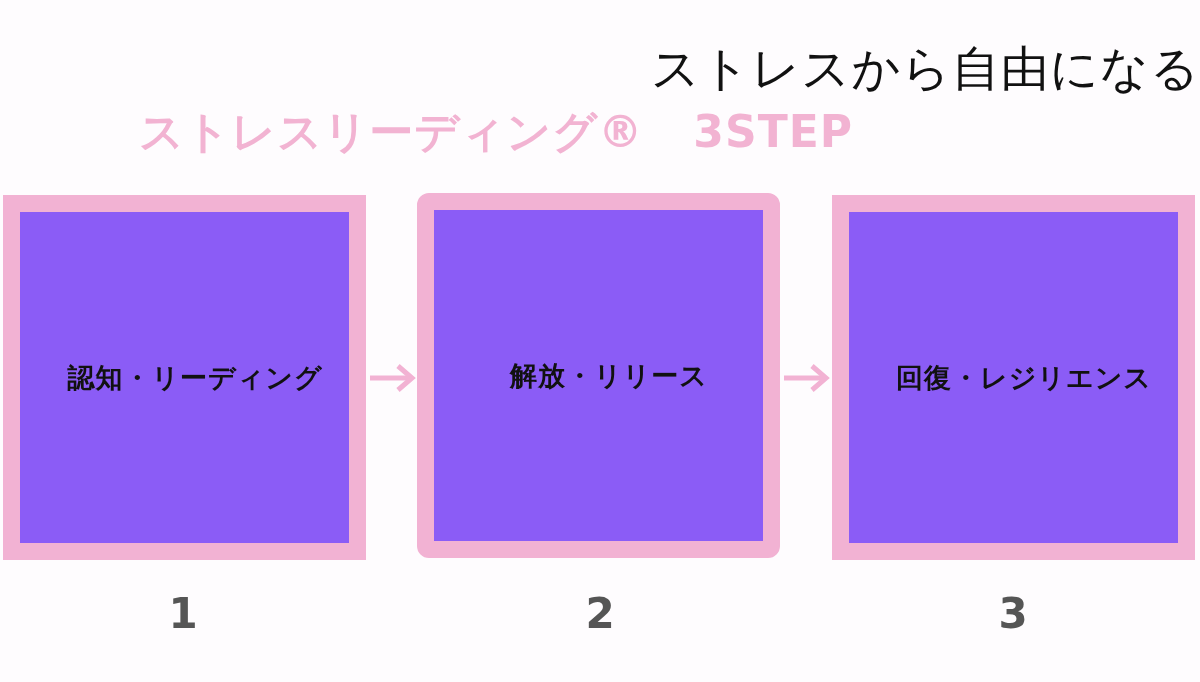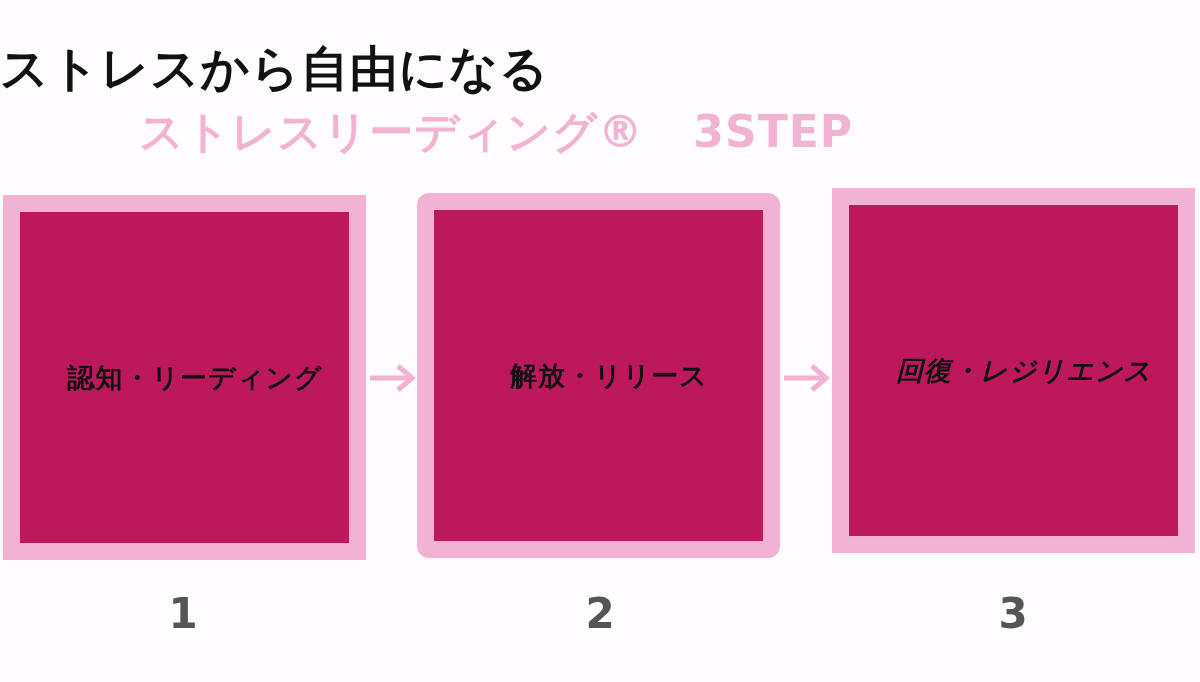--- a/index.html
+++ b/index.html
@@ -2,33 +2,33 @@
 <html><head>
   <meta charset="utf-8">
   <style>
     html, body { margin: 0; padding: 0; }
     body {
       width: 1200px; height: 682px; position: relative; overflow: hidden;
       background: #fefcfe;
       font-family: "DejaVu Sans", "Liberation Sans", sans-serif;
     }
     .title {
-      position: absolute; left: 0; width: 1200px; text-align: left;
+      position: absolute; left: 0; width: 1200px; text-align: right;
       top: 38px; font-size: 48px; color: #111; letter-spacing: 1px;
-      font-weight: bold; line-height: 60px;
+      font-weight: normal; line-height: 60px;
     }
     .subtitle {
       position: absolute; left: 0; width: 992px; text-align: center;
       top: 104px; font-size: 44px; color: #f2b3d2; font-weight: bold;
       letter-spacing: 1px; line-height: 56px;
     }
     .subtitle .gap { display: inline-block; width: 50px; }
     .box {
       position: absolute; box-sizing: border-box;
-      border: 17px solid #f2b2d3; background: #be185d;
+      border: 17px solid #f2b2d3; background: #8b5cf6;
       width: 363px; height: 365px;
       display: flex; align-items: center; justify-content: center; padding-left: 21px;
     }
     .box-label {
       font-size: 27px; font-weight: bold; color: #111; letter-spacing: 1px;
     }
     .arrow {
       position: absolute; width: 50px; height: 30px;
     }
     .step-num {
@@ -55,19 +55,19 @@
 
 <div class="box" style="left:417px; top:193px;border-radius:12px;">
   <span class="box-label">解放・リリース</span>
 </div>
 
 <svg class="arrow" style="left:782px; top:363px;" viewBox="0 0 50 30">
   <line x1="2" y1="15" x2="44" y2="15" stroke="#f2b2d3" stroke-width="5"></line>
   <polyline points="30,3 44,15 30,27" fill="none" stroke="#f2b2d3" stroke-width="5" stroke-linejoin="miter"></polyline>
 </svg>
 
-<div class="box" style="left:832px; top:188px;font-style:italic;">
+<div class="box" style="left:832px; top:195px;">
   <span class="box-label">回復・レジリエンス</span>
 </div>
 
 <div class="step-num" style="left:153px;">1</div>
 <div class="step-num" style="left:570px;">2</div>
 <div class="step-num" style="left:983px;">3</div>
 
 </body></html>

